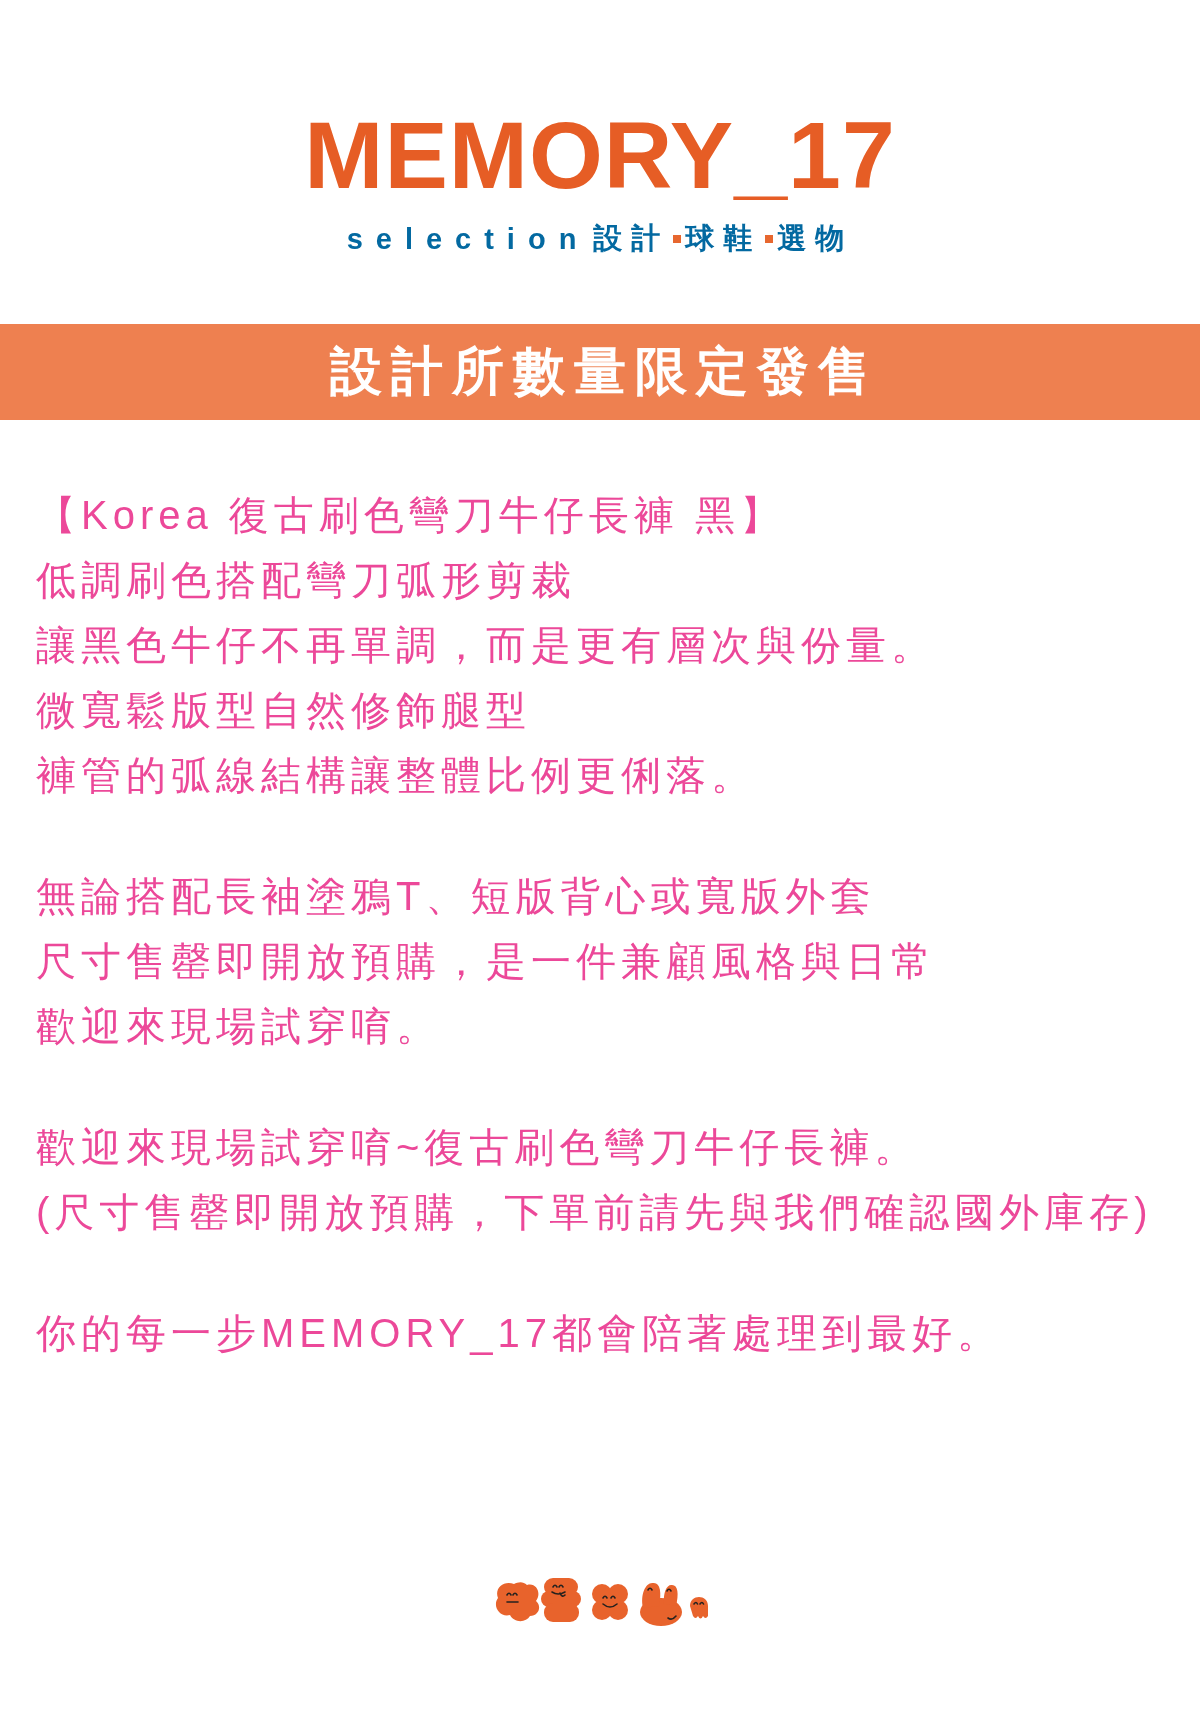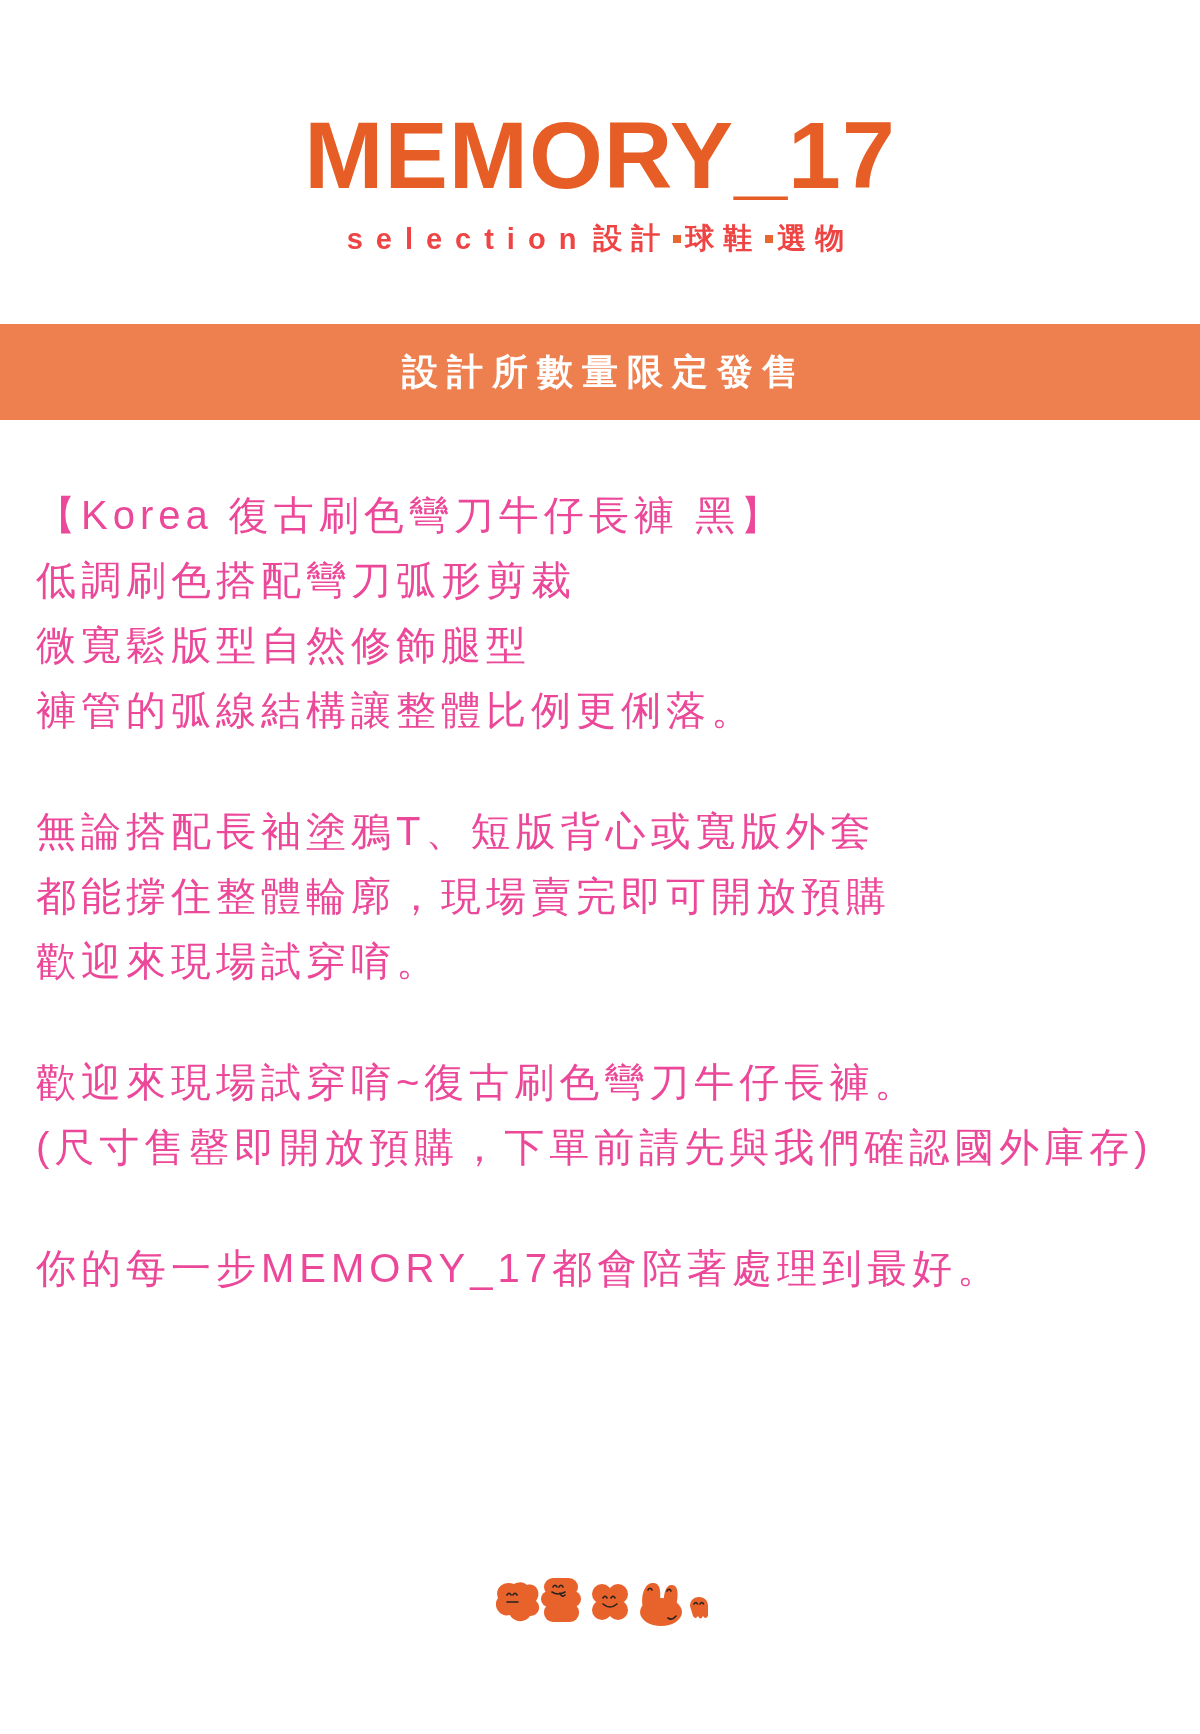--- a/index.html
+++ b/index.html
@@ -18,37 +18,37 @@
     text-align:center;
   }
   .logo-title {
     font-size:95px; font-weight:900; line-height:1;
     color:#E65D25; letter-spacing:1px;
   }
   .logo-subtitle {
     margin-top:16px;
     display:flex; justify-content:center; align-items:center;
     gap:4px;
-    color:#ef4444; font-size:29px; font-weight:700;
+    color:#0369a1; font-size:29px; font-weight:700;
   }
   .logo-subtitle .en { letter-spacing:13px; }
   .logo-subtitle .zh { letter-spacing:9px; }
   .sq {
     width:8px; height:8px; background:#E7672F;
     display:inline-block; flex:0 0 auto;
   }
   
   .banner {
     position:absolute; top:316px; left:0;
     width:1200px; height:96px;
     background:#EE8050;
     display:flex; align-items:center; justify-content:center;
   }
   .banner-text {
-    color:#ffffff; font-size:36px; font-weight:700;
+    color:#ffffff; font-size:52px; font-weight:700;
     letter-spacing:9px; text-indent:9px;
   }
   
   .body-text {
     position:absolute; top:475px; left:36px; right:30px;
     color:#ec4899; font-size:40px; font-weight:500;
     letter-spacing:5px;
   }
   .para { margin-bottom:56px; }
   .para:last-child { margin-bottom:0; }
@@ -80,26 +80,27 @@
   </div>
 
   <div class="banner">
     <div class="banner-text">設計所數量限定發售</div>
   </div>
 
   <div class="body-text">
     <div class="para">
       <div class="line">【Korea 復古刷色彎刀牛仔長褲 黑】</div>
       <div class="line">低調刷色搭配彎刀弧形剪裁</div>
+      <div class="line">讓黑色牛仔不再單調，而是更有層次與份量。</div>
       <div class="line">微寬鬆版型自然修飾腿型</div>
       <div class="line">褲管的弧線結構讓整體比例更俐落。</div>
     </div>
     <div class="para">
       <div class="line">無論搭配長袖塗鴉T、短版背心或寬版外套</div>
-      <div class="line">都能撐住整體輪廓，現場賣完即可開放預購</div>
+      <div class="line">尺寸售罄即開放預購，是一件兼顧風格與日常</div>
       <div class="line">歡迎來現場試穿唷。</div>
     </div>
     <div class="para">
       <div class="line">歡迎來現場試穿唷~復古刷色彎刀牛仔長褲。</div>
       <div class="line">(尺寸售罄即開放預購，下單前請先與我們確認國外庫存)</div>
     </div>
     <div class="para">
       <div class="line">你的每一步MEMORY_17都會陪著處理到最好。</div>
     </div>
   </div>

